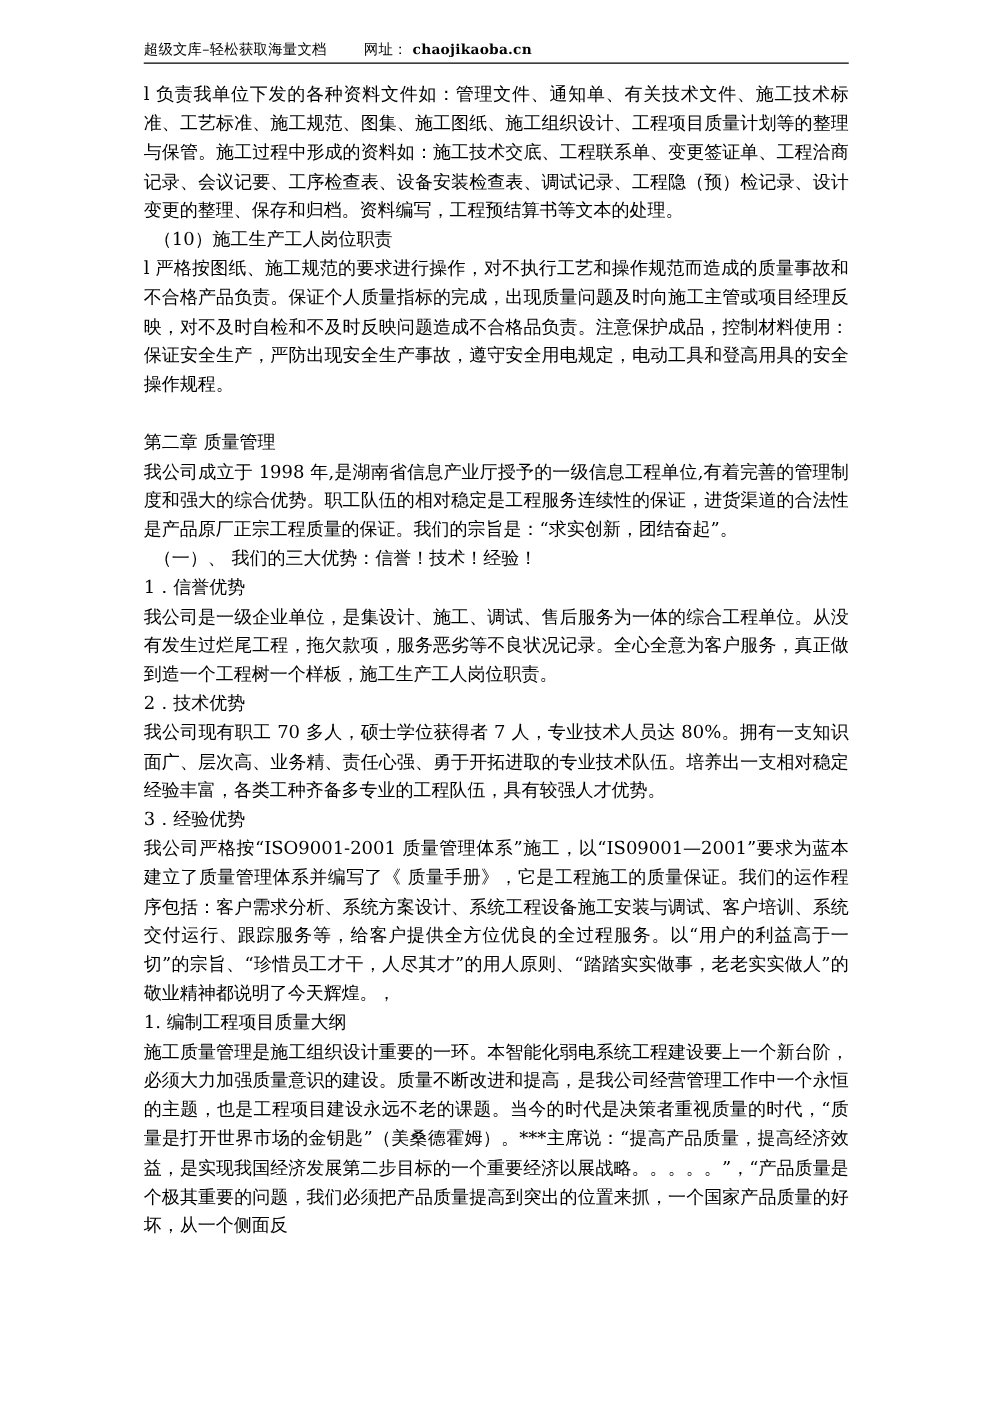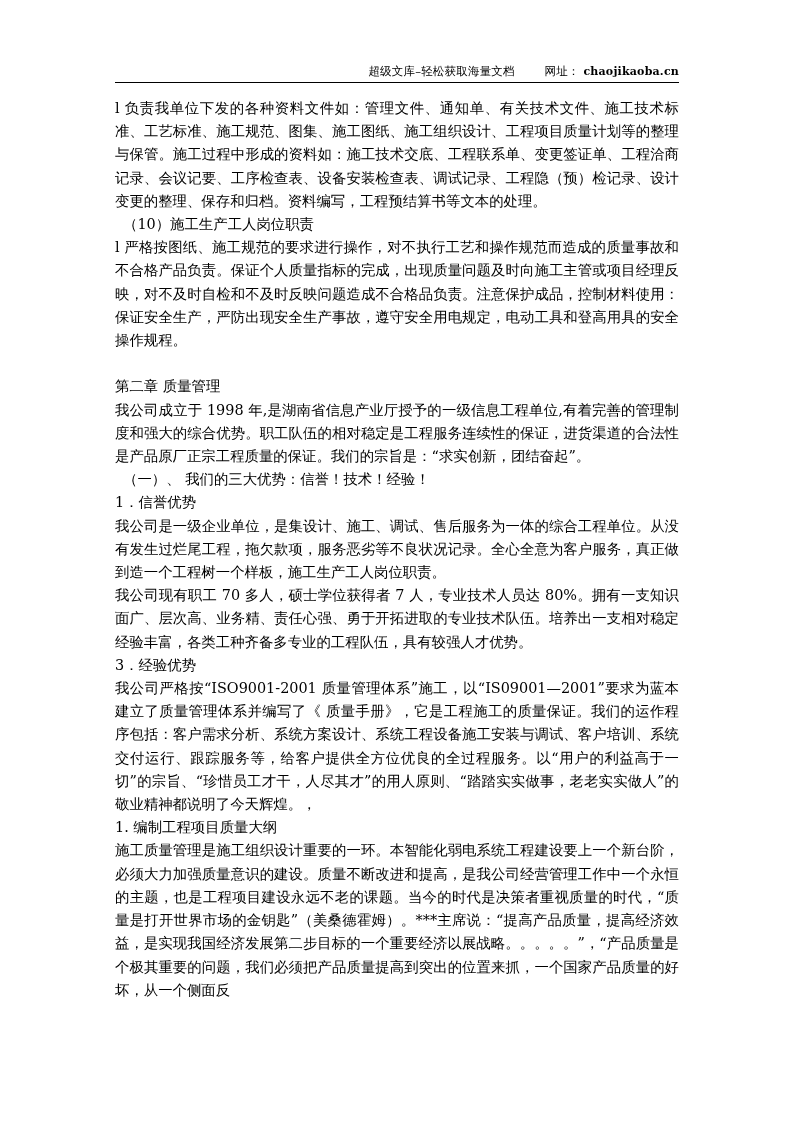--- a/index.html
+++ b/index.html
@@ -20,22 +20,22 @@
     box-sizing: border-box;
   }
   .content {
     position: absolute;
     left: 115px;
     top: 0;
     width: 564px;
   }
   
   .header {
-    padding-top: 64px;
-    text-align: right;
+    padding-top: 32px;
+    text-align: left;
     font-size: 11.5px;
     line-height: 15px;
     letter-spacing: 0.2px;
     white-space: nowrap;
   }
   .header-title {
     display: inline;
   }
   .header-gap {
     display: inline-block;
@@ -96,20 +96,21 @@
     <div class="body-text" id="body-container">
         <p class="para">l 负责我单位下发的各种资料文件如：管理文件、通知单、有关技术文件、施工技术标准、工艺标准、施工规范、图集、施工图纸、施工组织设计、工程项目质量计划等的整理与保管。施工过程中形成的资料如：施工技术交底、工程联系单、变更签证单、工程洽商记录、会议记要、工序检查表、设备安装检查表、调试记录、工程隐（预）检记录、设计变更的整理、保存和归档。资料编写，工程预结算书等文本的处理。</p>
         <p class="para indent1">（10）施工生产工人岗位职责</p>
         <p class="para">l 严格按图纸、施工规范的要求进行操作，对不执行工艺和操作规范而造成的质量事故和不合格产品负责。保证个人质量指标的完成，出现质量问题及时向施工主管或项目经理反映，对不及时自检和不及时反映问题造成不合格品负责。注意保护成品，控制材料使用：保证安全生产，严防出现安全生产事故，遵守安全用电规定，电动工具和登高用具的安全操作规程。</p>
         <div class="blank-line"></div>
         <p class="para">第二章 质量管理</p>
         <p class="para">我公司成立于 1998 年,是湖南省信息产业厅授予的一级信息工程单位,有着完善的管理制度和强大的综合优势。职工队伍的相对稳定是工程服务连续性的保证，进货渠道的合法性是产品原厂正宗工程质量的保证。我们的宗旨是：“求实创新，团结奋起”。</p>
         <p class="para indent1">（一）、 我们的三大优势：信誉！技术！经验！</p>
         <p class="para">1．信誉优势</p>
         <p class="para">我公司是一级企业单位，是集设计、施工、调试、售后服务为一体的综合工程单位。从没有发生过烂尾工程，拖欠款项，服务恶劣等不良状况记录。全心全意为客户服务，真正做到造一个工程树一个样板，施工生产工人岗位职责。</p>
+        <p class="para">2．技术优势</p>
         <p class="para">我公司现有职工 70 多人，硕士学位获得者 7 人，专业技术人员达 80%。拥有一支知识面广、层次高、业务精、责任心强、勇于开拓进取的专业技术队伍。培养出一支相对稳定经验丰富，各类工种齐备多专业的工程队伍，具有较强人才优势。</p>
         <p class="para">3．经验优势</p>
         <p class="para">我公司严格按“ISO9001-2001 质量管理体系”施工，以“IS09001—2001”要求为蓝本建立了质量管理体系并编写了《 质量手册》，它是工程施工的质量保证。我们的运作程序包括：客户需求分析、系统方案设计、系统工程设备施工安装与调试、客户培训、系统交付运行、跟踪服务等，给客户提供全方位优良的全过程服务。以“用户的利益高于一切”的宗旨、“珍惜员工才干，人尽其才”的用人原则、“踏踏实实做事，老老实实做人”的敬业精神都说明了今天辉煌。，</p>
         <p class="para">1. 编制工程项目质量大纲</p>
         <p class="para">施工质量管理是施工组织设计重要的一环。本智能化弱电系统工程建设要上一个新台阶，必须大力加强质量意识的建设。质量不断改进和提高，是我公司经营管理工作中一个永恒的主题，也是工程项目建设永远不老的课题。当今的时代是决策者重视质量的时代，“质量是打开世界市场的金钥匙”（美桑德霍姆）。***主席说：“提高产品质量，提高经济效益，是实现我国经济发展第二步目标的一个重要经济以展战略。。。。。”，“产品质量是个极其重要的问题，我们必须把产品质量提高到突出的位置来抓，一个国家产品质量的好坏，从一个侧面反</p>
       </div>
 
   </div>
 </div>
 

